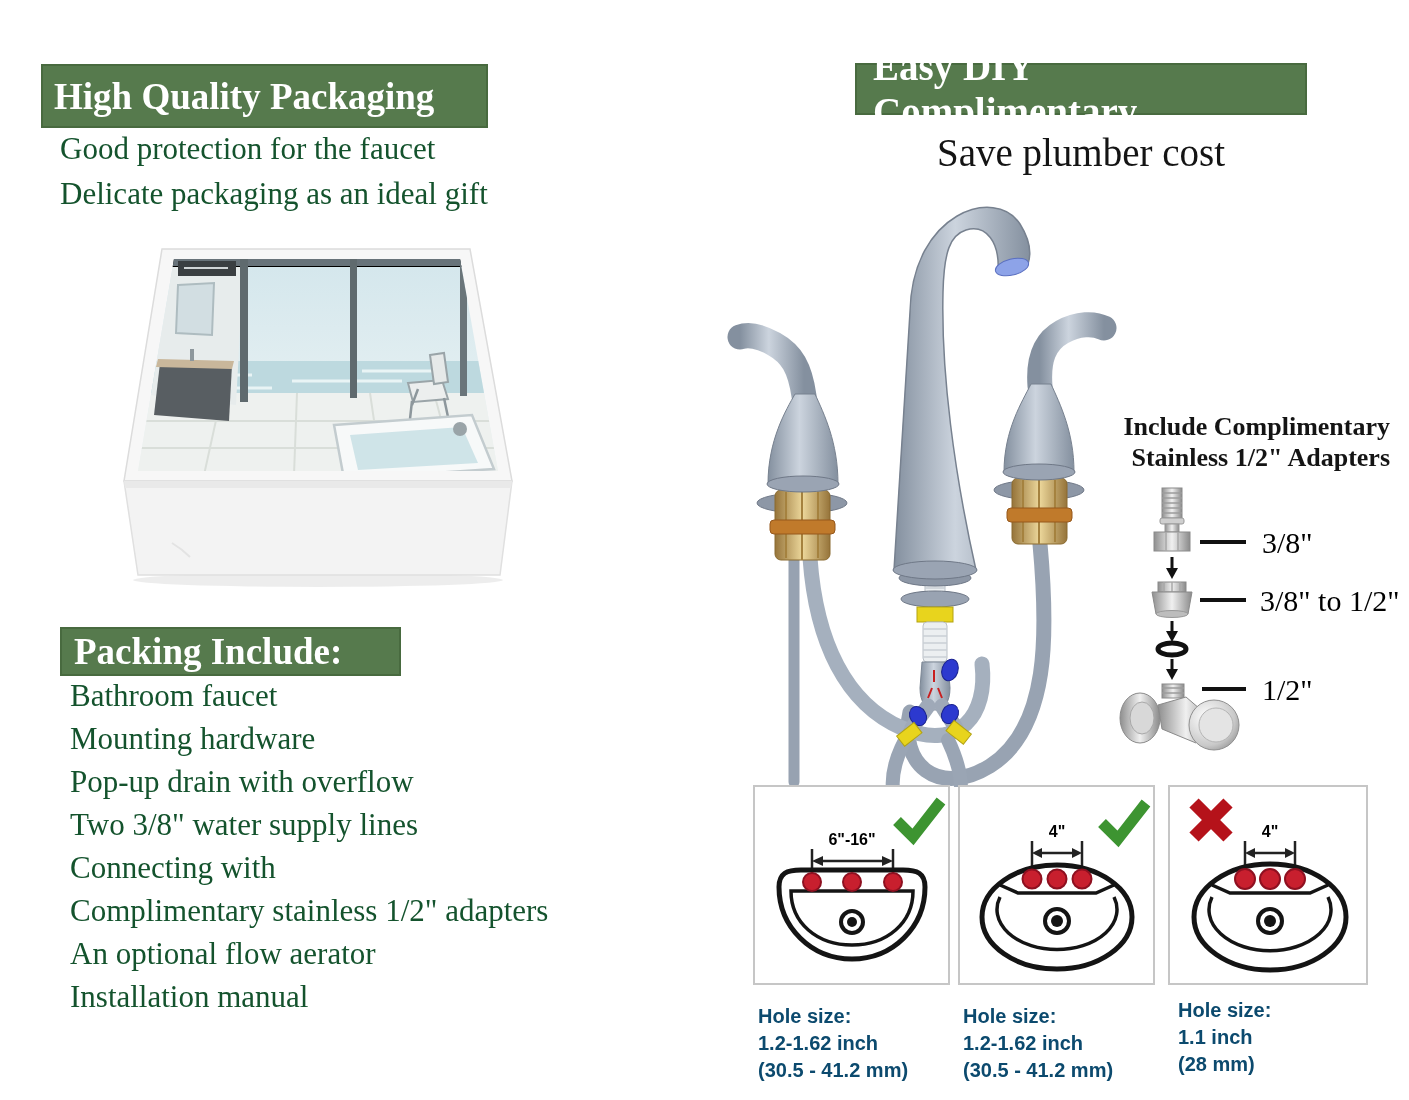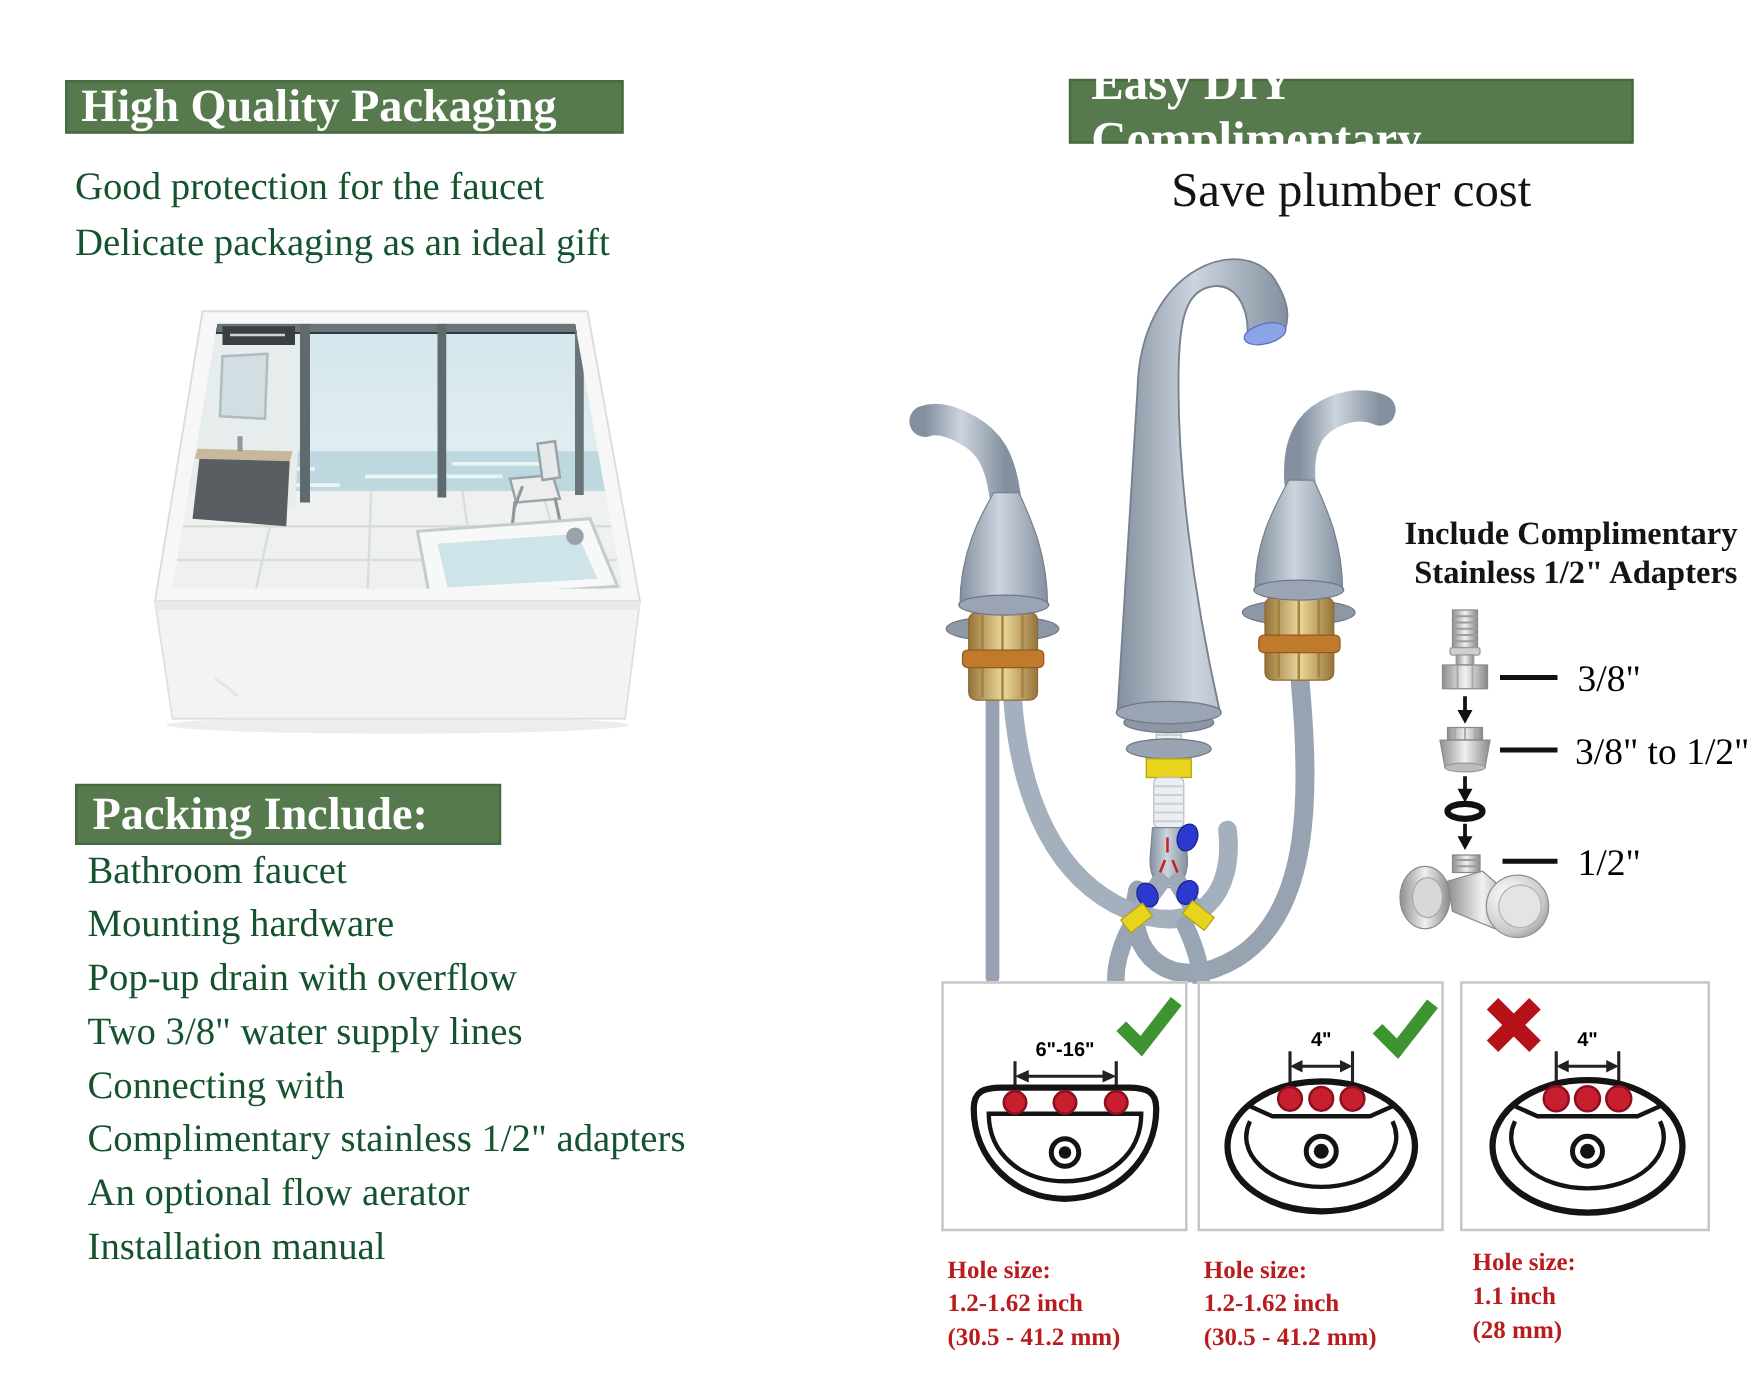--- a/index.html
+++ b/index.html
@@ -3,33 +3,33 @@
 <meta charset="utf-8">
 <style>
   html,body{margin:0;padding:0;background:#fff;}
   .canvas{position:relative;width:1409px;height:1100px;background:#ffffff;overflow:hidden;
           font-family:"Liberation Serif",serif;color:#141414;}
   .banner{position:absolute;background:#567a4d;color:#ffffff;font-weight:bold;
           display:flex;align-items:center;box-sizing:border-box;
           box-shadow:inset 0 0 0 2px rgba(30,60,25,.25);}
   .serif-lines{position:absolute;color:#14532d;}
   .abs{position:absolute;}
-  .caption{position:absolute;font-family:Liberation Serif, serif;font-weight:bold;
-           font-size:20px;line-height:27px;color:#b91c1c;}
+  .caption{position:absolute;font-family:Liberation Sans, sans-serif;font-weight:bold;
+           font-size:20px;line-height:27px;color:#0c4a6e;}
   .card{position:absolute;top:785px;width:197px;height:200px;background:#fff;
         border:2px solid #c6c6c6;box-sizing:border-box;}
   svg text{font-family:"Liberation Serif",serif;}
   svg .dim{font-family:"Liberation Sans",sans-serif;font-weight:bold;}
 </style>
 </head>
 <body>
 
 <div class="canvas">
 
-  <div class="banner" style="left:52px;top:64px;width:447px;height:43px;font-size:37px;padding-left:13px;">
+  <div class="banner" style="left:41px;top:64px;width:447px;height:64px;font-size:37px;padding-left:13px;">
     <span>High Quality Packaging</span>
   </div>
 
   <div class="serif-lines" style="left:60px;top:126px;font-size:31px;line-height:45px;">
     <div>Good protection for the faucet</div>
     <div>Delicate packaging as an ideal gift</div>
   </div>
 
   <svg class="abs" style="left:112px;top:243px;" width="412" height="345" viewBox="0 0 412 345">
     <defs>

